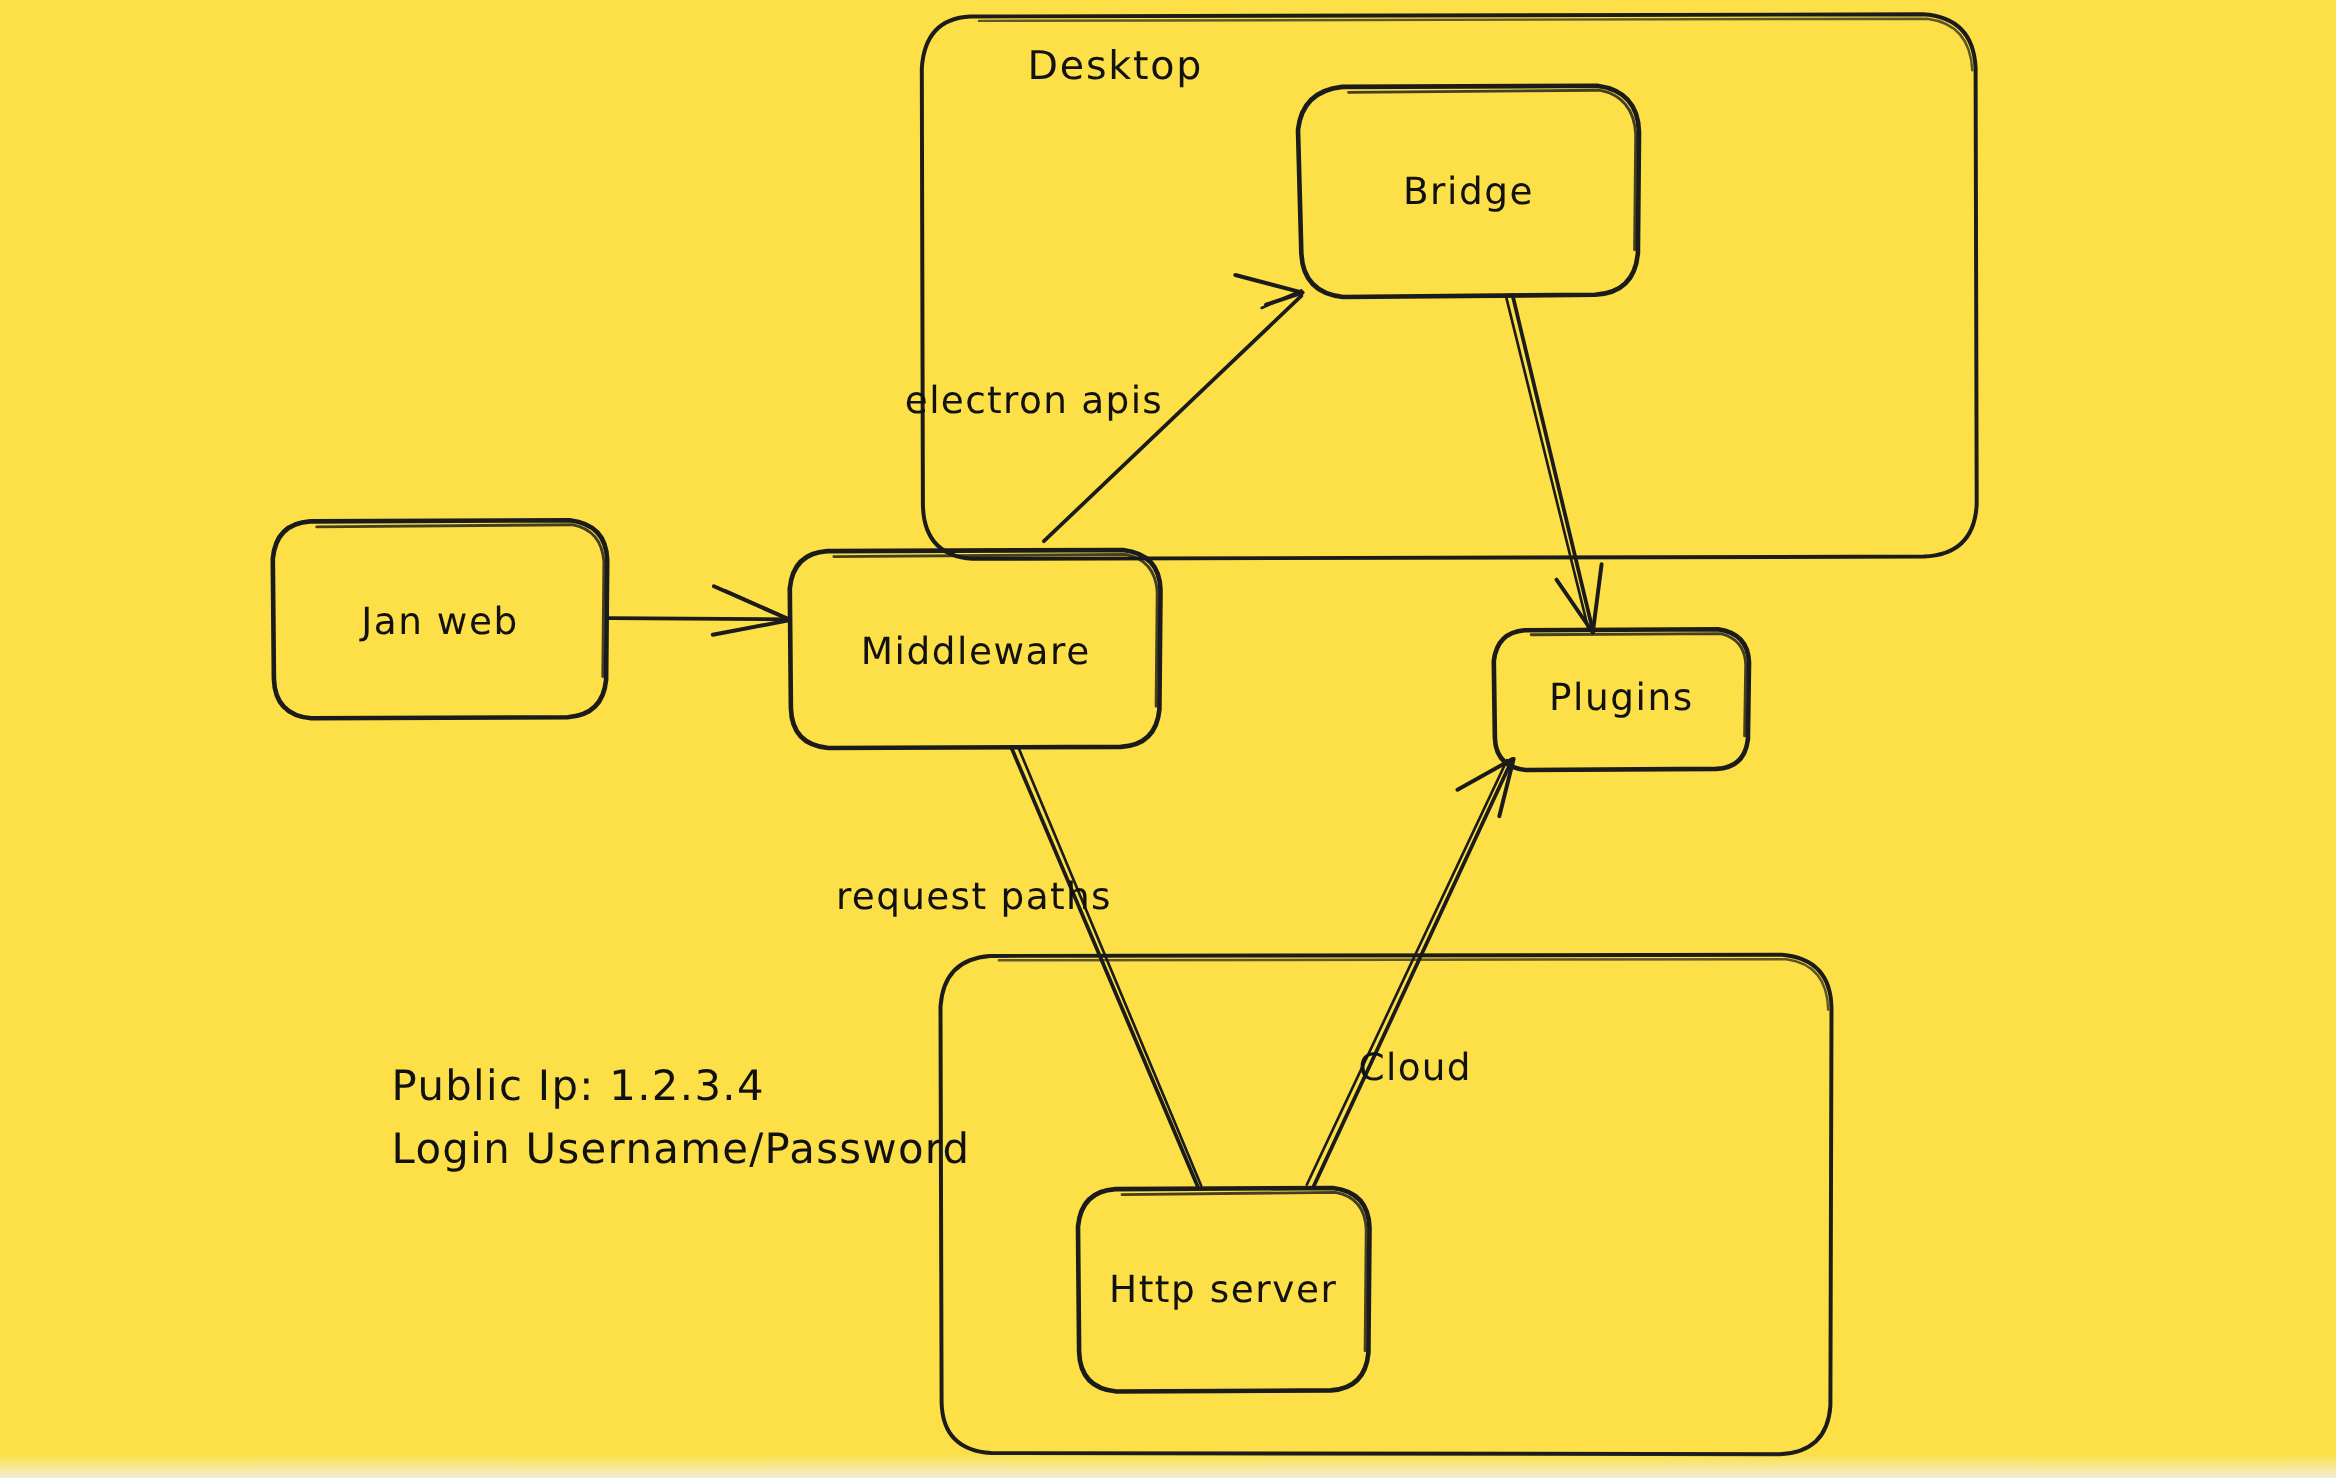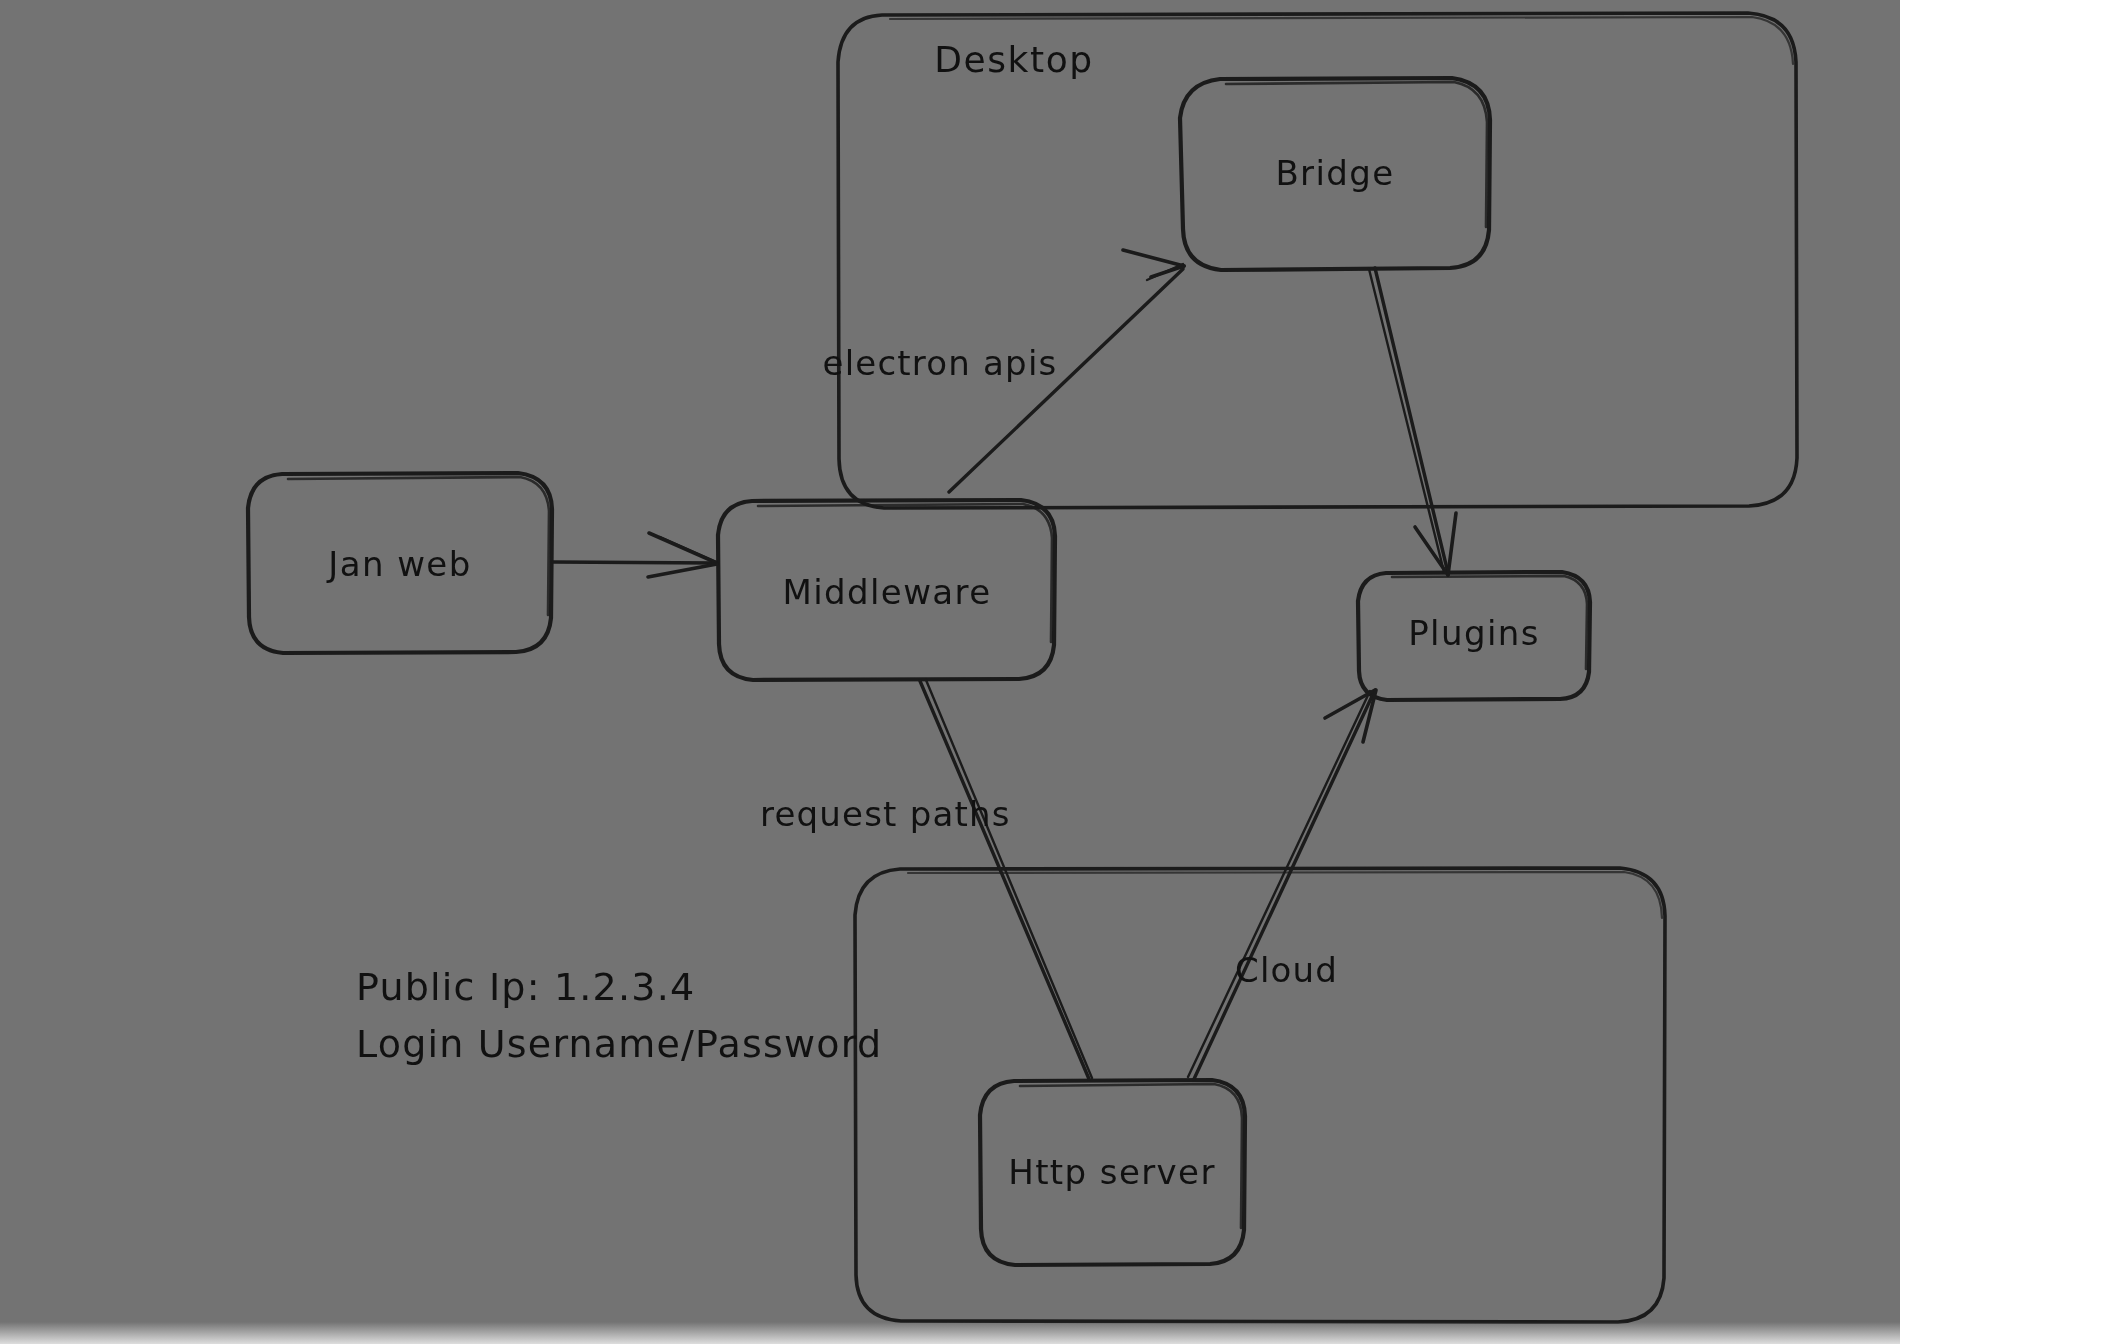--- a/index.html
+++ b/index.html
@@ -2,23 +2,23 @@
 <html><head>
 <meta charset="utf-8">
 <style>
   html, body {
     margin: 0;
     padding: 0;
     background: #ffffff;
   }
   #canvas-wrap {
     position: relative;
-    width: 1900px;
+    width: 2124px;
     height: 1344px;
-    background: #737373;
+    background: #fde047;
     overflow: hidden;
   }
   #canvas-wrap::after {
     content: "";
     position: absolute;
     left: 0;
     right: 0;
     bottom: 0;
     height: 22px;
     background: linear-gradient(to bottom, rgba(255,255,255,0) 0%, rgba(240,240,240,0.85) 100%);

